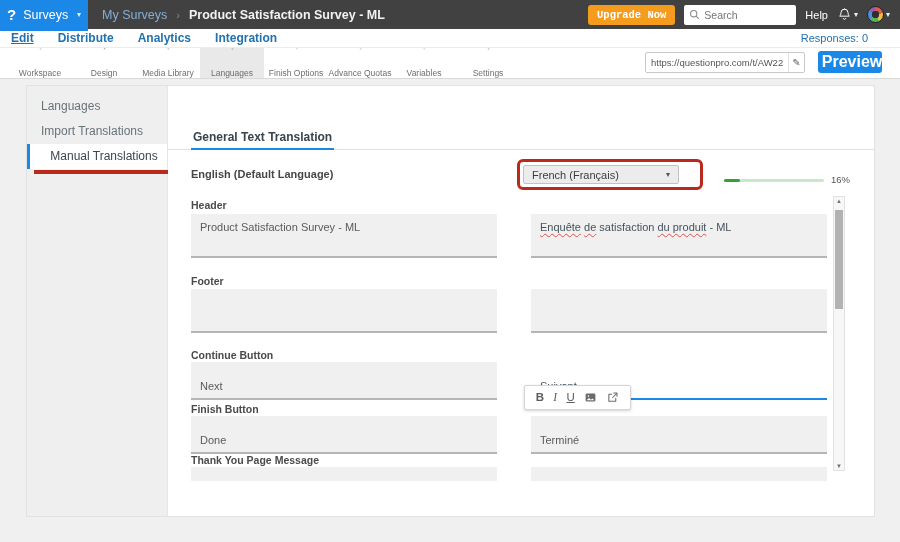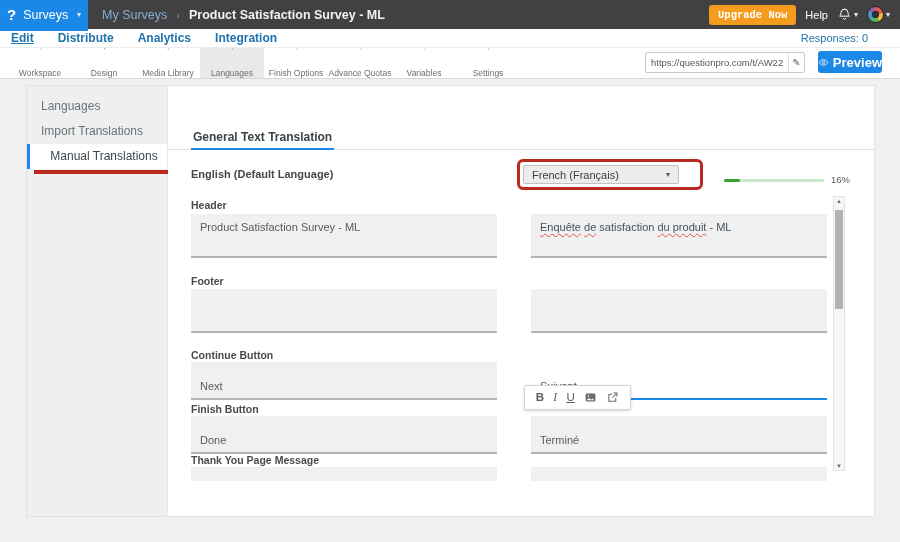--- a/index.html
+++ b/index.html
@@ -54,21 +54,21 @@
                    stroke-linecap:round; stroke-linejoin:round; }
   .tool-label { font-size:8.5px; color:#6e6e6e; white-space:nowrap; }
   .url-group { position:absolute; left:645px; top:52px; width:160px; height:21px; background:#fff;
                border:1px solid #c9c9c9; border-radius:2px; display:flex; align-items:center; }
   .url-group input { flex:1; border:none; outline:none; font-size:9.5px; color:#555;
                      padding:0 5px; font-family:inherit; background:transparent; }
   .url-pencil { width:20px; text-align:center; font-size:10px; color:#666; cursor:pointer;
                 border-left:1px solid #e3e3e3; line-height:19px; }
   .preview-btn { position:absolute; left:818px; top:51px; width:64px; height:22px;
                  background:var(--accent,#1b87e6); border:none; border-radius:3px; color:#fff;
-                 font-size:13px; font-weight:bold; display:flex; align-items:center;
+                 font-size:16px; font-weight:bold; display:flex; align-items:center;
                  justify-content:center; gap:4px; cursor:pointer; font-family:inherit; }
   .preview-btn svg { width:13px; height:11px; stroke:#fff; fill:none; stroke-width:1.2; }
 
   
   .card { position:absolute; left:26px; top:85px; width:849px; height:432px; background:#fff;
           border:1px solid #e2e2e2; }
   .sidebar { position:absolute; left:0; top:0; width:141px; height:100%; background:#efefef;
              border-right:1px solid #e6e6e6; padding-top:8px; }
   .side-item { height:25px; line-height:25px; padding-left:14px; font-size:12px; color:#67737a;
                cursor:pointer; }
@@ -137,20 +137,27 @@
       <span class="logo-text">Surveys</span>
       <span class="caret">▾</span>
     </div>
     <div class="breadcrumb">
       <span class="bc-parent">My Surveys</span>
       <span class="bc-sep">›</span>
       <span class="bc-current">Product Satisfaction Survey - ML</span>
     </div>
     <div class="topbar-right">
       <button class="upgrade-btn">Upgrade Now</button>
+      <div class="searchbox">
+        <svg viewBox="0 0 14 14" width="11" height="11" style="stroke:#8a8a8a;fill:none;stroke-width:1.4;flex:none;">
+          <circle cx="6" cy="6" r="4"></circle>
+            <path d="M9 9l3.5 3.5"></path>
+        </svg>
+        <input type="text" placeholder="Search" style="">
+      </div>
       <span class="help-label">Help</span>
       <span class="icon-wrap">
         <svg viewBox="0 0 18 18" width="15" height="15" style="stroke:#fff;fill:none;stroke-width:1.2;stroke-linecap:round;stroke-linejoin:round;">
           <path d="M9 2.5a4.2 4.2 0 0 0-4.2 4.2c0 3.1-1.6 4.3-1.6 4.3h11.6s-1.6-1.2-1.6-4.3A4.2 4.2 0 0 0 9 2.5z"></path>
           <path d="M7.5 13.8a1.6 1.6 0 0 0 3 0"></path>
         </svg>
         <span class="caret">▾</span>
       </span>
       <span class="icon-wrap">
         <span class="avatar"></span>

